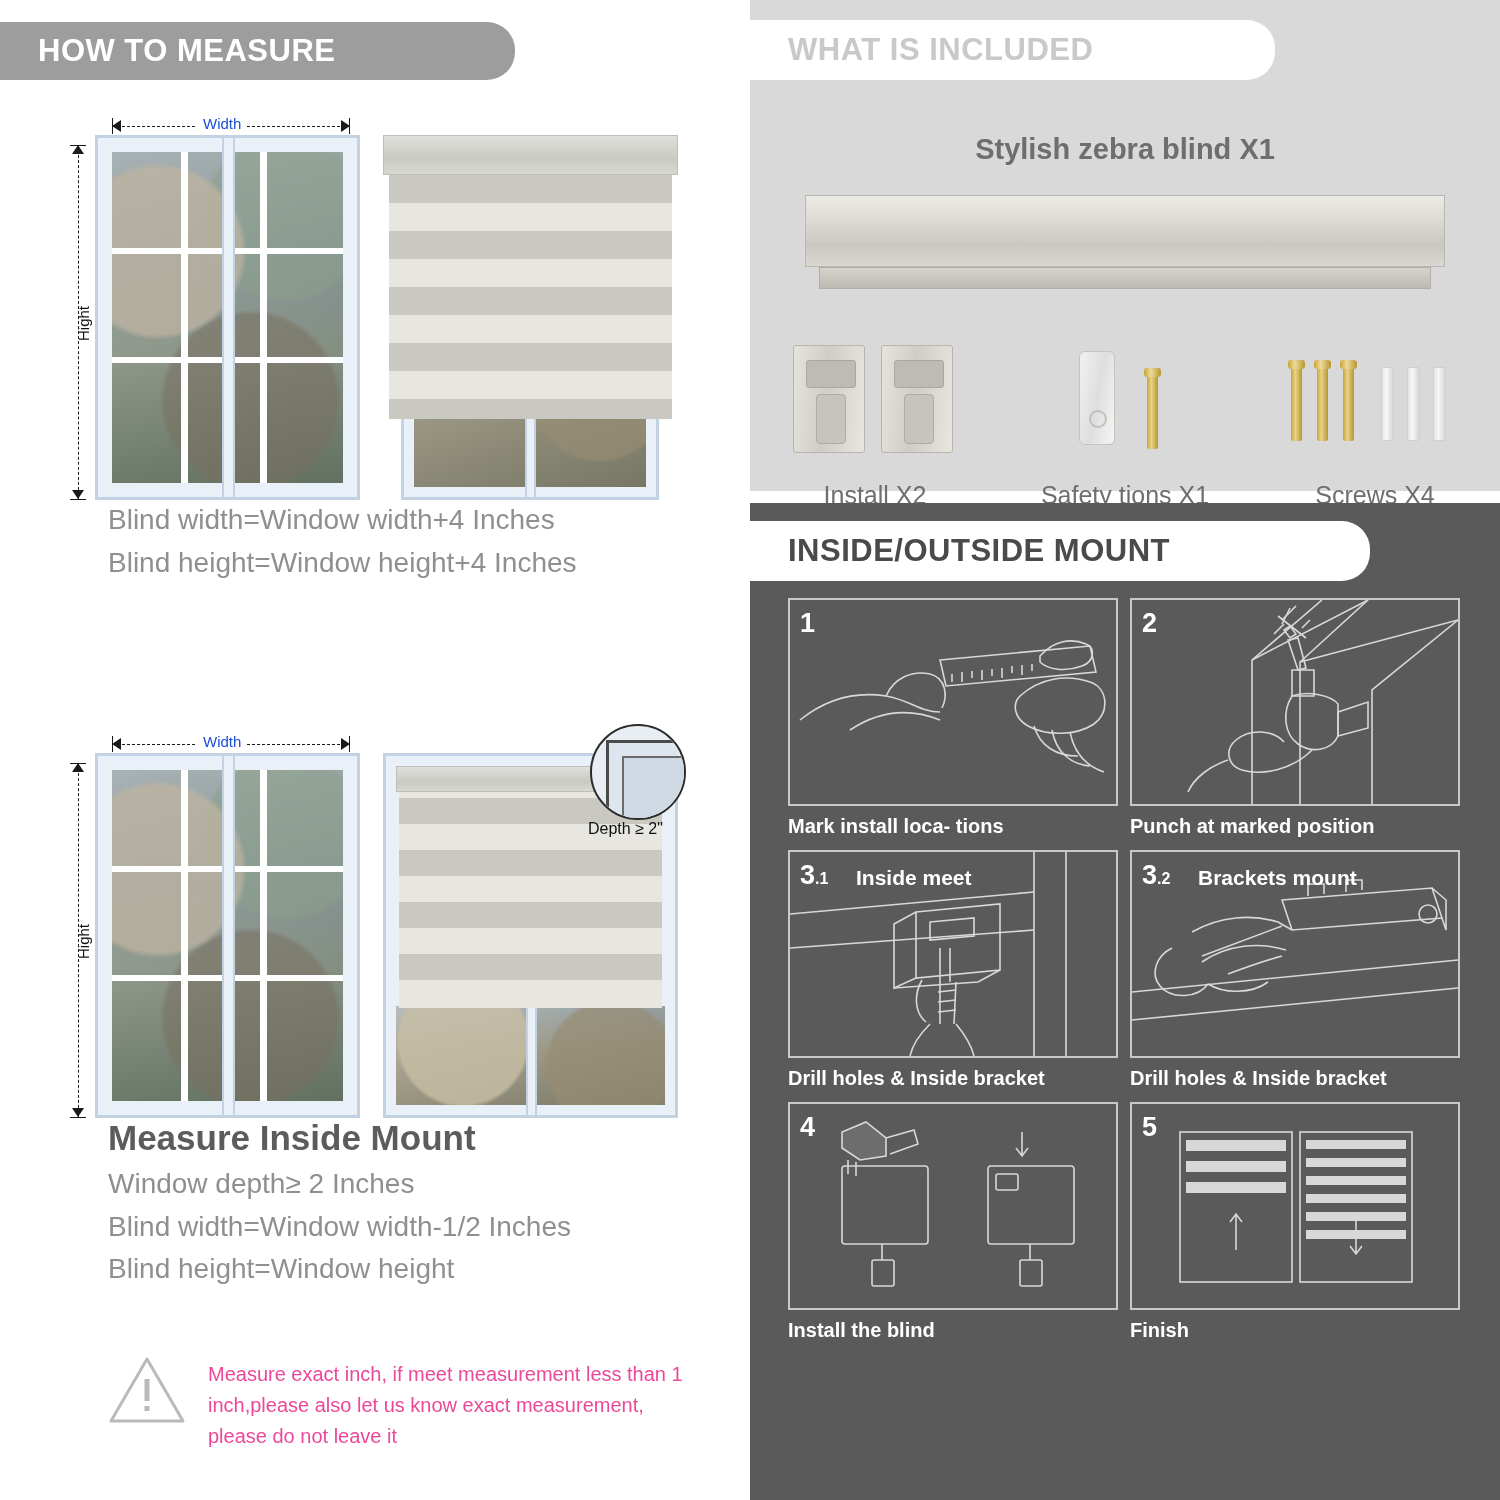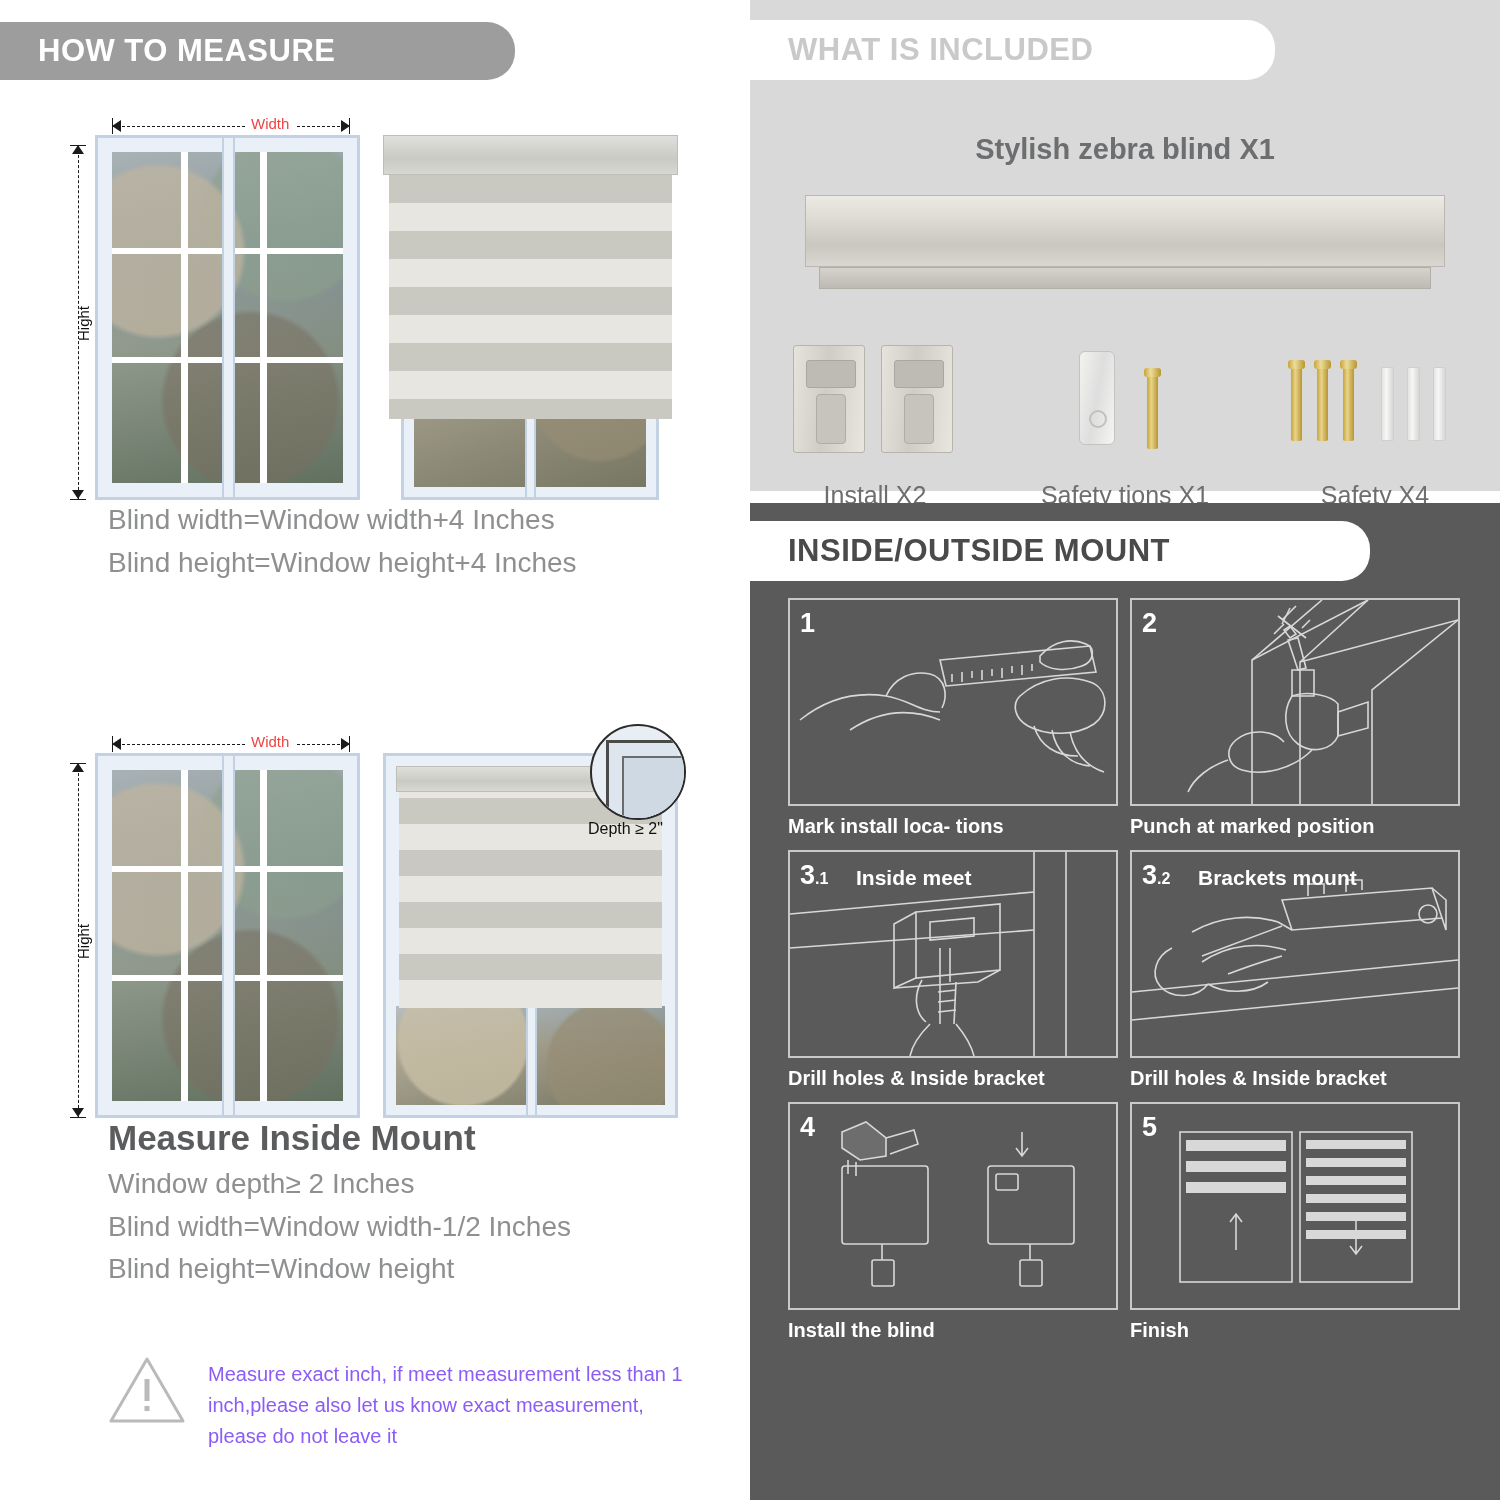--- a/index.html
+++ b/index.html
@@ -177,24 +177,23 @@
   }
   .dim-line-v {
     position: absolute;
     border-left: 1px dashed #1a1a1a;
   }
   .tick {
     position: absolute; background: #1a1a1a;
   }
   .dim-label {
     position: absolute;
-    font-size: 15px; color: #ef4444; background: #fff;
+    font-size: 15px; color: #1d4ed8; background: #fff;
     padding: 0 6px;
     font-family: "Liberation Sans", sans-serif;
-    margin-left: 48px;
   }
   .dim-label-v {
     position: absolute;
     font-size: 15px; color: #111;
     transform: rotate(-90deg);
     transform-origin: center;
   }
   .arrow {
     position: absolute;
     width: 0; height: 0;
@@ -222,21 +221,21 @@
     display: flex;
     align-items: flex-start;
     gap: 22px;
   }
   .warn-tri {
     width: 78px; height: 70px; flex: none;
     position: relative;
   }
   .note-text {
     font-size: 20px;
-    color: #8b5cf6;
+    color: #ec4899;
     line-height: 1.55;
     padding-top: 4px;
   }
 
   
   .depth-circle {
     position: absolute;
     width: 92px; height: 92px;
     border-radius: 50%;
     border: 2px solid #2b2b2b;
@@ -563,21 +562,21 @@
 
         <div class="part">
           <div class="part-img">
             <div class="screw" style="left:50%; margin-left:-84px; top:22px; height:74px;"></div>
             <div class="screw" style="left:50%; margin-left:-58px; top:22px; height:74px;"></div>
             <div class="screw" style="left:50%; margin-left:-32px; top:22px; height:74px;"></div>
             <div class="anchor" style="left:50%; margin-left:6px; top:22px; height:74px;"></div>
             <div class="anchor" style="left:50%; margin-left:32px; top:22px; height:74px;"></div>
             <div class="anchor" style="left:50%; margin-left:58px; top:22px; height:74px;"></div>
           </div>
-          <div class="part-label">Safety X4</div>
+          <div class="part-label">Screws X4</div>
         </div>
       </div>
     </div>
 
     <div class="mount">
       <div class="pill pill-white-dark">INSIDE/OUTSIDE MOUNT</div>
 
       <div class="steps">
 
         <div class="step">

